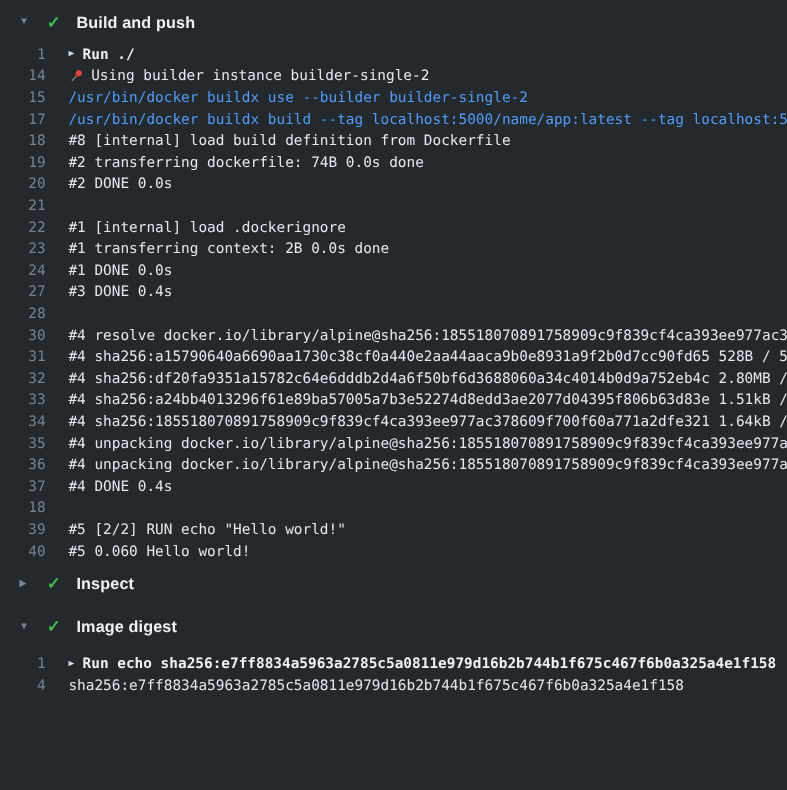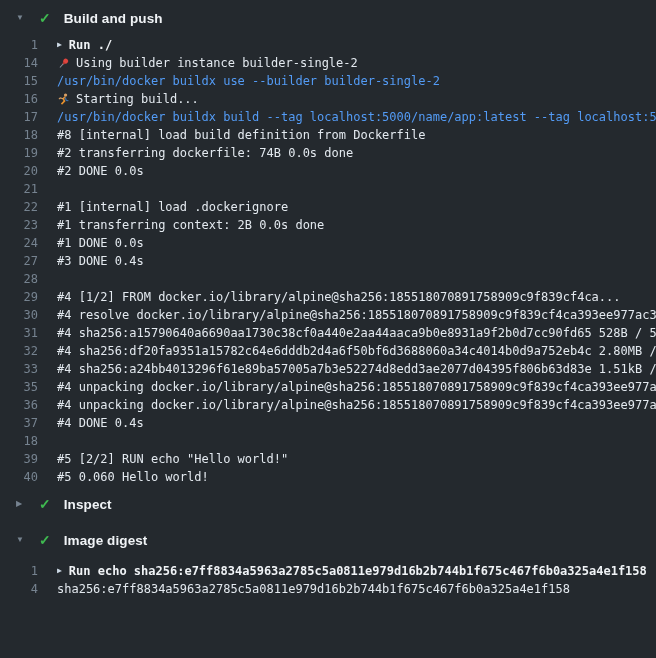--- a/index.html
+++ b/index.html
@@ -51,41 +51,35 @@
       <div class="section-lines">
         <div class="log-line"><span class="num">1</span><span class="content group"><span class="toggle">▶</span><span>Run ./</span></span></div>
         <div class="log-line"><span class="num">14</span><span class="content plain"><span class="emoji"><svg width="13" height="13" viewBox="0 0 16 16">
                 <g transform="rotate(42 8 8)">
                   <circle cx="8" cy="4" r="3.1" fill="#e0443e"></circle>
                   <rect x="6.7" y="6.3" width="2.6" height="2.6" rx="0.5" fill="#b83730"></rect>
                   <rect x="7.4" y="8.6" width="1.2" height="6" fill="#8a9099"></rect>
                 </g>
               </svg></span><span>Using builder instance builder-single-2</span></span></div>
         <div class="log-line"><span class="num">15</span><span class="content command"><span>/usr/bin/docker buildx use --builder builder-single-2</span></span></div>
-        <div class="log-line"><span class="num">16</span><span class="content plain"><span class="emoji"><svg width="13" height="13" viewBox="0 0 16 16">
-                <circle cx="10.5" cy="2.6" r="2" fill="#d9a066"></circle>
-                <path d="M10 4.8 L7.6 7 L9.2 10 L5.5 13.6" stroke="#e8912d" stroke-width="2" fill="none"></path>
-                <path d="M10 5.6 L11.4 9 L14 9.4" stroke="#3b6ea5" stroke-width="1.6" fill="none"></path>
-                <path d="M7.6 7 L4 6 L2.4 7.6" stroke="#d9a066" stroke-width="1.4" fill="none"></path>
-              </svg></span><span>Starting build...</span></span></div>
         <div class="log-line"><span class="num">17</span><span class="content command"><span>/usr/bin/docker buildx build --tag localhost:5000/name/app:latest --tag localhost:50</span></span></div>
         <div class="log-line"><span class="num">18</span><span class="content plain"><span>#8 [internal] load build definition from Dockerfile</span></span></div>
         <div class="log-line"><span class="num">19</span><span class="content plain"><span>#2 transferring dockerfile: 74B 0.0s done</span></span></div>
         <div class="log-line"><span class="num">20</span><span class="content plain"><span>#2 DONE 0.0s</span></span></div>
         <div class="log-line"><span class="num">21</span><span class="content plain"><span></span></span></div>
         <div class="log-line"><span class="num">22</span><span class="content plain"><span>#1 [internal] load .dockerignore</span></span></div>
         <div class="log-line"><span class="num">23</span><span class="content plain"><span>#1 transferring context: 2B 0.0s done</span></span></div>
         <div class="log-line"><span class="num">24</span><span class="content plain"><span>#1 DONE 0.0s</span></span></div>
         <div class="log-line"><span class="num">27</span><span class="content plain"><span>#3 DONE 0.4s</span></span></div>
         <div class="log-line"><span class="num">28</span><span class="content plain"><span></span></span></div>
-        <div class="log-line"><span class="num">29</span><span class="content plain"><span>#4 [1/2] FROM docker.io/library/alpine@sha256:185518070891758909c9f839cf4ca...</span></span></div>
         <div class="log-line"><span class="num">30</span><span class="content plain"><span>#4 resolve docker.io/library/alpine@sha256:185518070891758909c9f839cf4ca393ee977ac3</span></span></div>
         <div class="log-line"><span class="num">31</span><span class="content plain"><span>#4 sha256:a15790640a6690aa1730c38cf0a440e2aa44aaca9b0e8931a9f2b0d7cc90fd65 528B / 5</span></span></div>
         <div class="log-line"><span class="num">32</span><span class="content plain"><span>#4 sha256:df20fa9351a15782c64e6dddb2d4a6f50bf6d3688060a34c4014b0d9a752eb4c 2.80MB /</span></span></div>
         <div class="log-line"><span class="num">33</span><span class="content plain"><span>#4 sha256:a24bb4013296f61e89ba57005a7b3e52274d8edd3ae2077d04395f806b63d83e 1.51kB /</span></span></div>
+        <div class="log-line"><span class="num">34</span><span class="content plain"><span>#4 sha256:185518070891758909c9f839cf4ca393ee977ac378609f700f60a771a2dfe321 1.64kB /</span></span></div>
         <div class="log-line"><span class="num">35</span><span class="content plain"><span>#4 unpacking docker.io/library/alpine@sha256:185518070891758909c9f839cf4ca393ee977a</span></span></div>
         <div class="log-line"><span class="num">36</span><span class="content plain"><span>#4 unpacking docker.io/library/alpine@sha256:185518070891758909c9f839cf4ca393ee977a</span></span></div>
         <div class="log-line"><span class="num">37</span><span class="content plain"><span>#4 DONE 0.4s</span></span></div>
         <div class="log-line"><span class="num">18</span><span class="content plain"><span></span></span></div>
         <div class="log-line"><span class="num">39</span><span class="content plain"><span>#5 [2/2] RUN echo "Hello world!"</span></span></div>
         <div class="log-line"><span class="num">40</span><span class="content plain"><span>#5 0.060 Hello world!</span></span></div>
       </div>
     </section>
     <section class="log-section">
       <div class="section-header">

